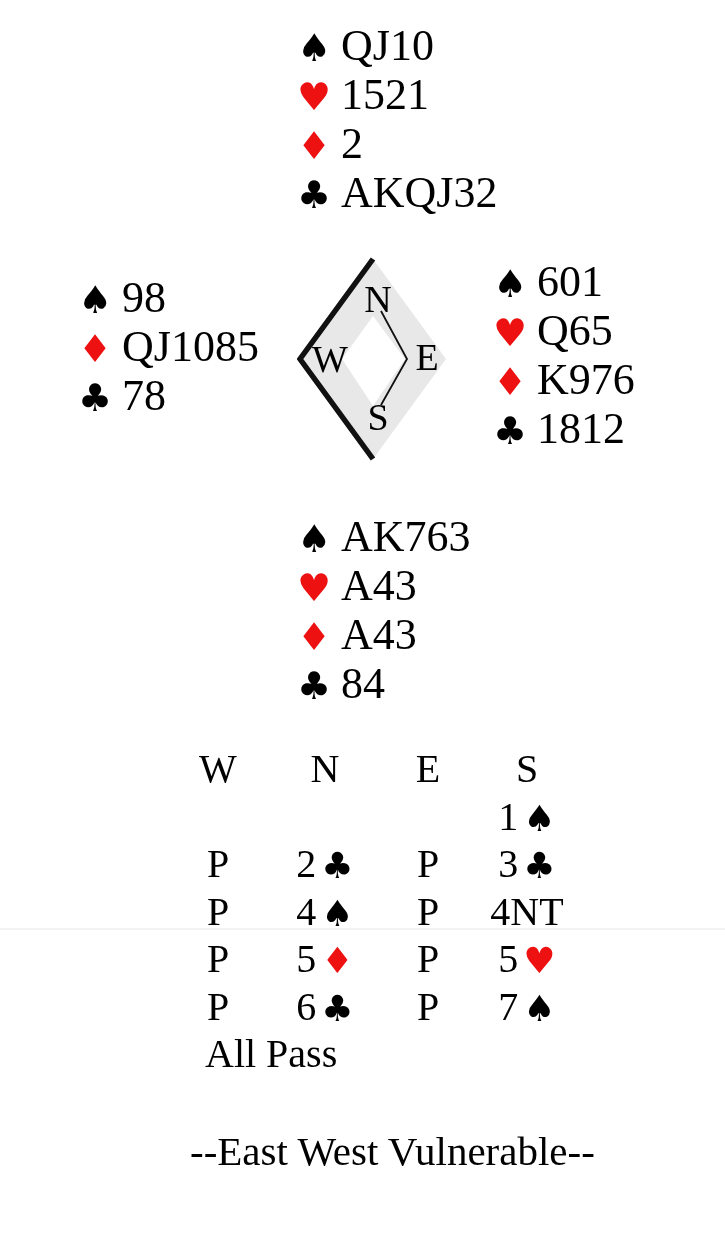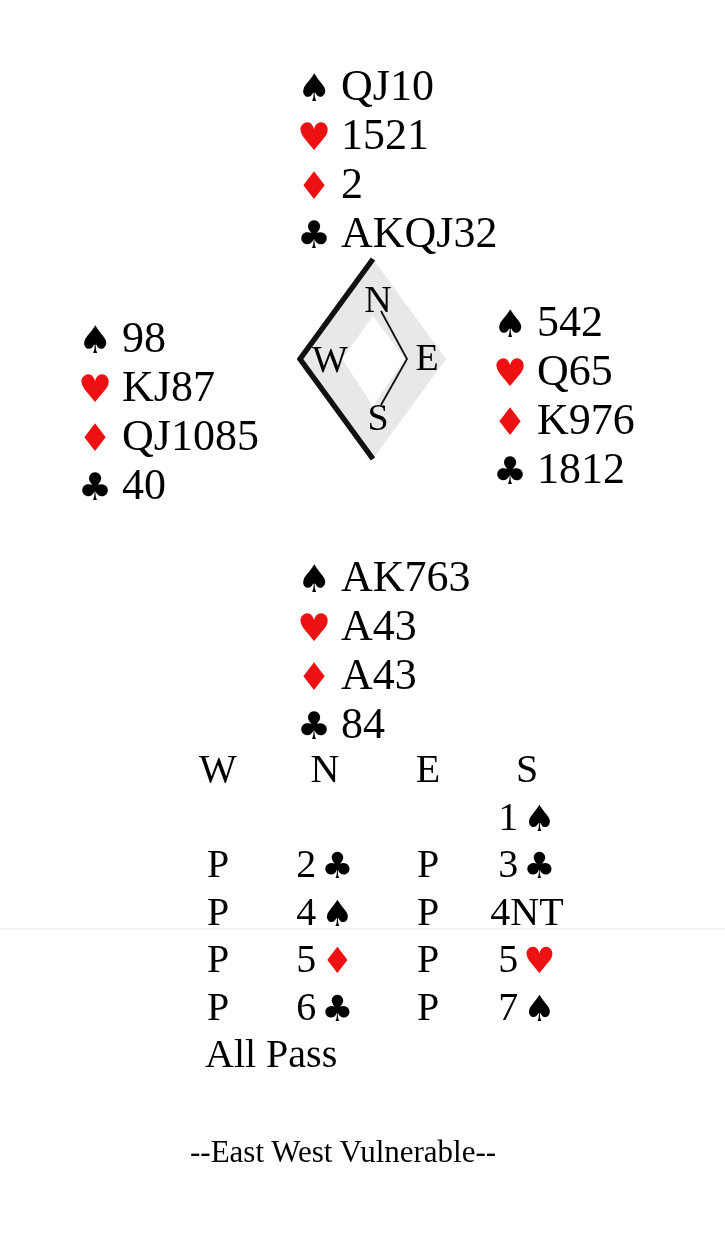--- a/index.html
+++ b/index.html
@@ -11,21 +11,21 @@
     font-family: "Liberation Serif", serif;
     color: #000;
     overflow: hidden;
     --suit-red: #ee1111;
     --suit-black: #000000;
     --compass-band: #e8e8e8;
     --compass-stroke: #111111;
   }
 
   
-  .hand { position: absolute; margin-top: 40px; }
+  .hand { position: absolute; }
   .hand.north { left: 297px; top: 21px; }
   .hand.west  { left: 78px;  top: 273px; }
   .hand.east  { left: 493px; top: 257px; }
   .hand.south { left: 297px; top: 512px; }
   .suit-row { height: 49px; line-height: 49px; font-size: 44px; white-space: nowrap; }
   .sym {
     display: inline-block;
     width: 44px;
     font-family: "DejaVu Sans", sans-serif;
     font-size: 38px;
@@ -78,43 +78,42 @@
     width: 725px;
     height: 2px;
     background: #f2f2f2;
   }
   .vulnerability {
     position: absolute;
     left: 190px;
     top: 1128px;
     height: 47px;
     line-height: 47px;
-    font-size: 31px;
+    font-size: 41px;
     white-space: nowrap;
   }
 </style>
 </head>
 <body>
 
 <div class="canvas" style="--suit-red: #ee1111; --suit-black: #000000; --compass-band: #e8e8e8; --compass-stroke: #111111;">
 
   <div class="hand north">
       <div class="suit-row"><span class="sym black">♠</span><span class="cards">QJ10</span></div>
       <div class="suit-row"><span class="sym red">♥</span><span class="cards">1521</span></div>
       <div class="suit-row"><span class="sym red">♦</span><span class="cards">2</span></div>
       <div class="suit-row"><span class="sym black">♣</span><span class="cards">AKQJ32</span></div>
     </div>
   <div class="hand west">
       <div class="suit-row"><span class="sym black">♠</span><span class="cards">98</span></div>
-      <div class="suit-row"><span class="sym red">♥</span><span class="cards">KJ87</span></div>
       <div class="suit-row"><span class="sym red">♦</span><span class="cards">QJ1085</span></div>
-      <div class="suit-row"><span class="sym black">♣</span><span class="cards">40</span></div>
+      <div class="suit-row"><span class="sym black">♣</span><span class="cards">78</span></div>
     </div>
   <div class="hand east">
-      <div class="suit-row"><span class="sym black">♠</span><span class="cards">542</span></div>
+      <div class="suit-row"><span class="sym black">♠</span><span class="cards">601</span></div>
       <div class="suit-row"><span class="sym red">♥</span><span class="cards">Q65</span></div>
       <div class="suit-row"><span class="sym red">♦</span><span class="cards">K976</span></div>
       <div class="suit-row"><span class="sym black">♣</span><span class="cards">1812</span></div>
     </div>
   <div class="hand south">
       <div class="suit-row"><span class="sym black">♠</span><span class="cards">AK763</span></div>
       <div class="suit-row"><span class="sym red">♥</span><span class="cards">A43</span></div>
       <div class="suit-row"><span class="sym red">♦</span><span class="cards">A43</span></div>
       <div class="suit-row"><span class="sym black">♣</span><span class="cards">84</span></div>
     </div>

